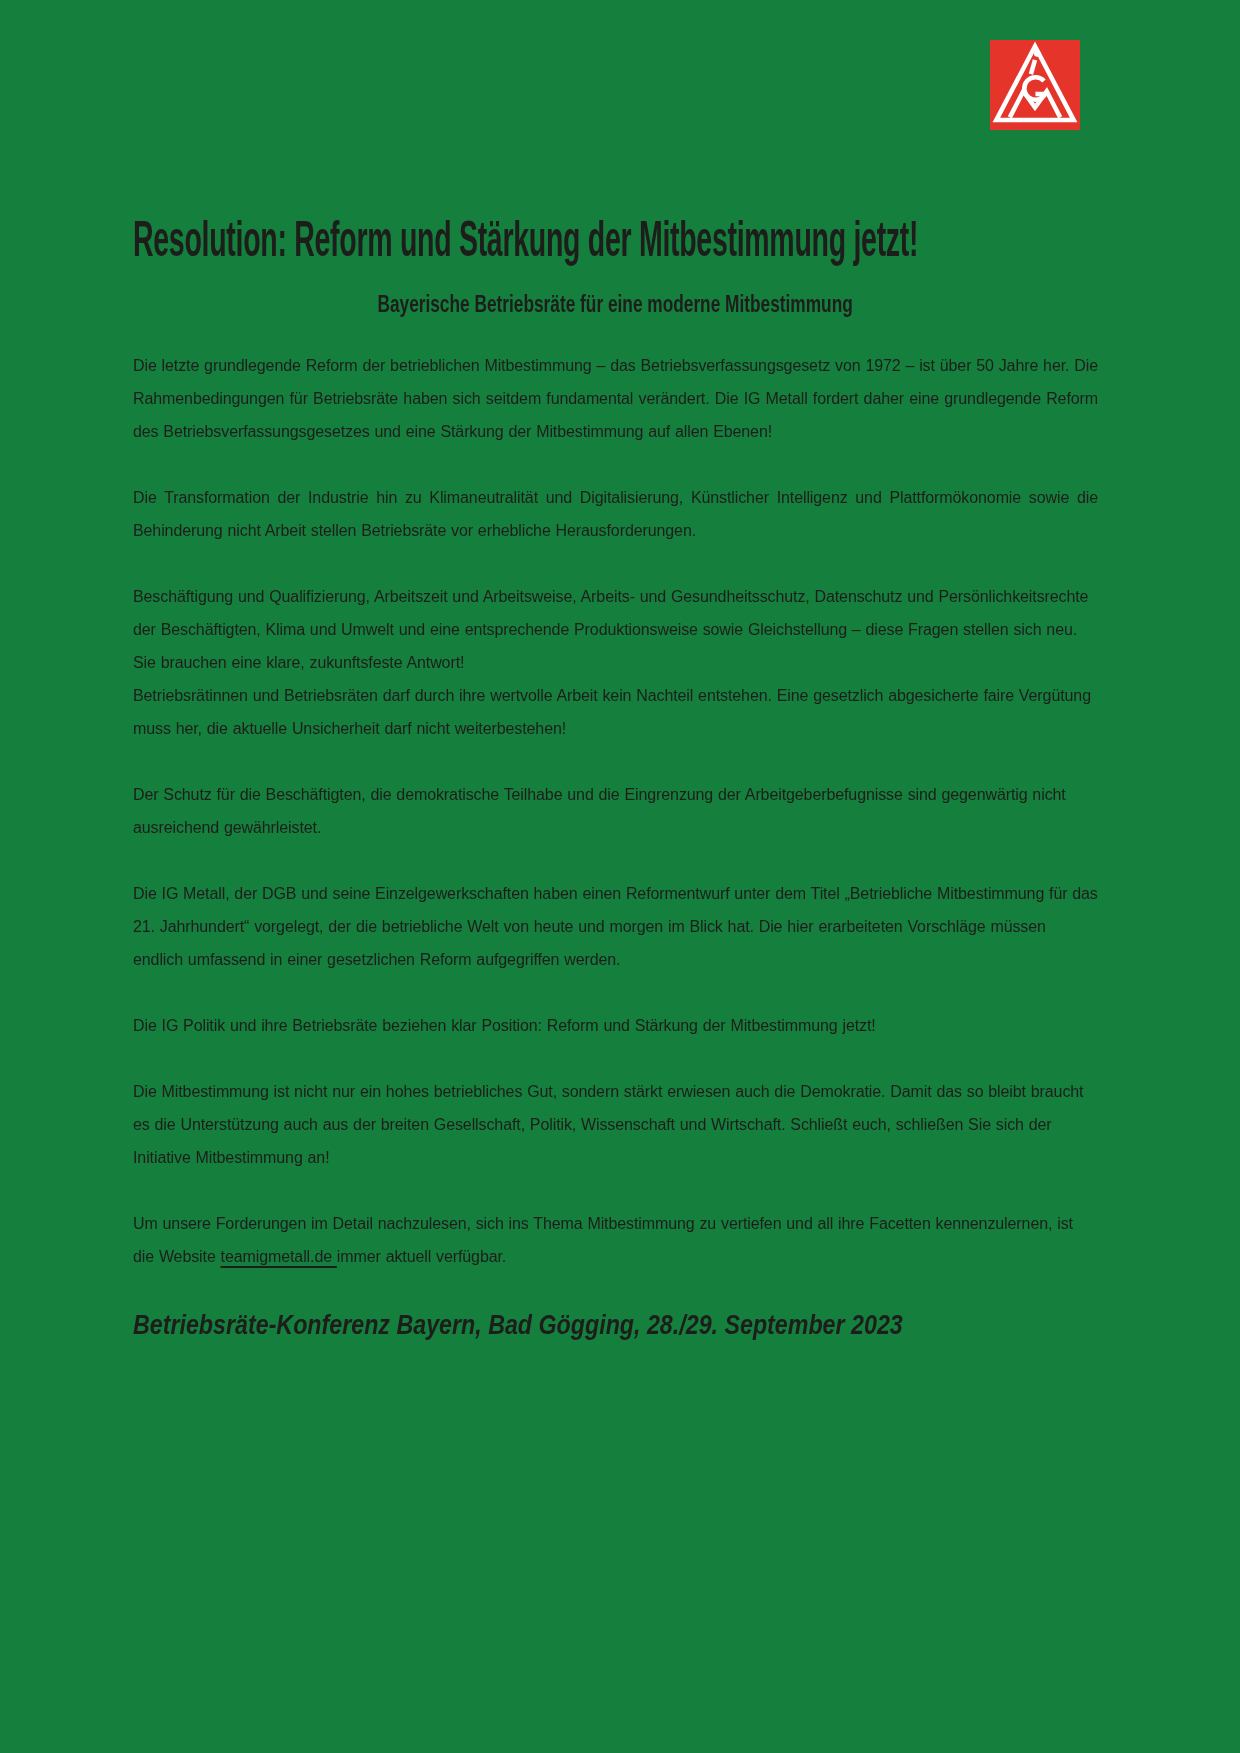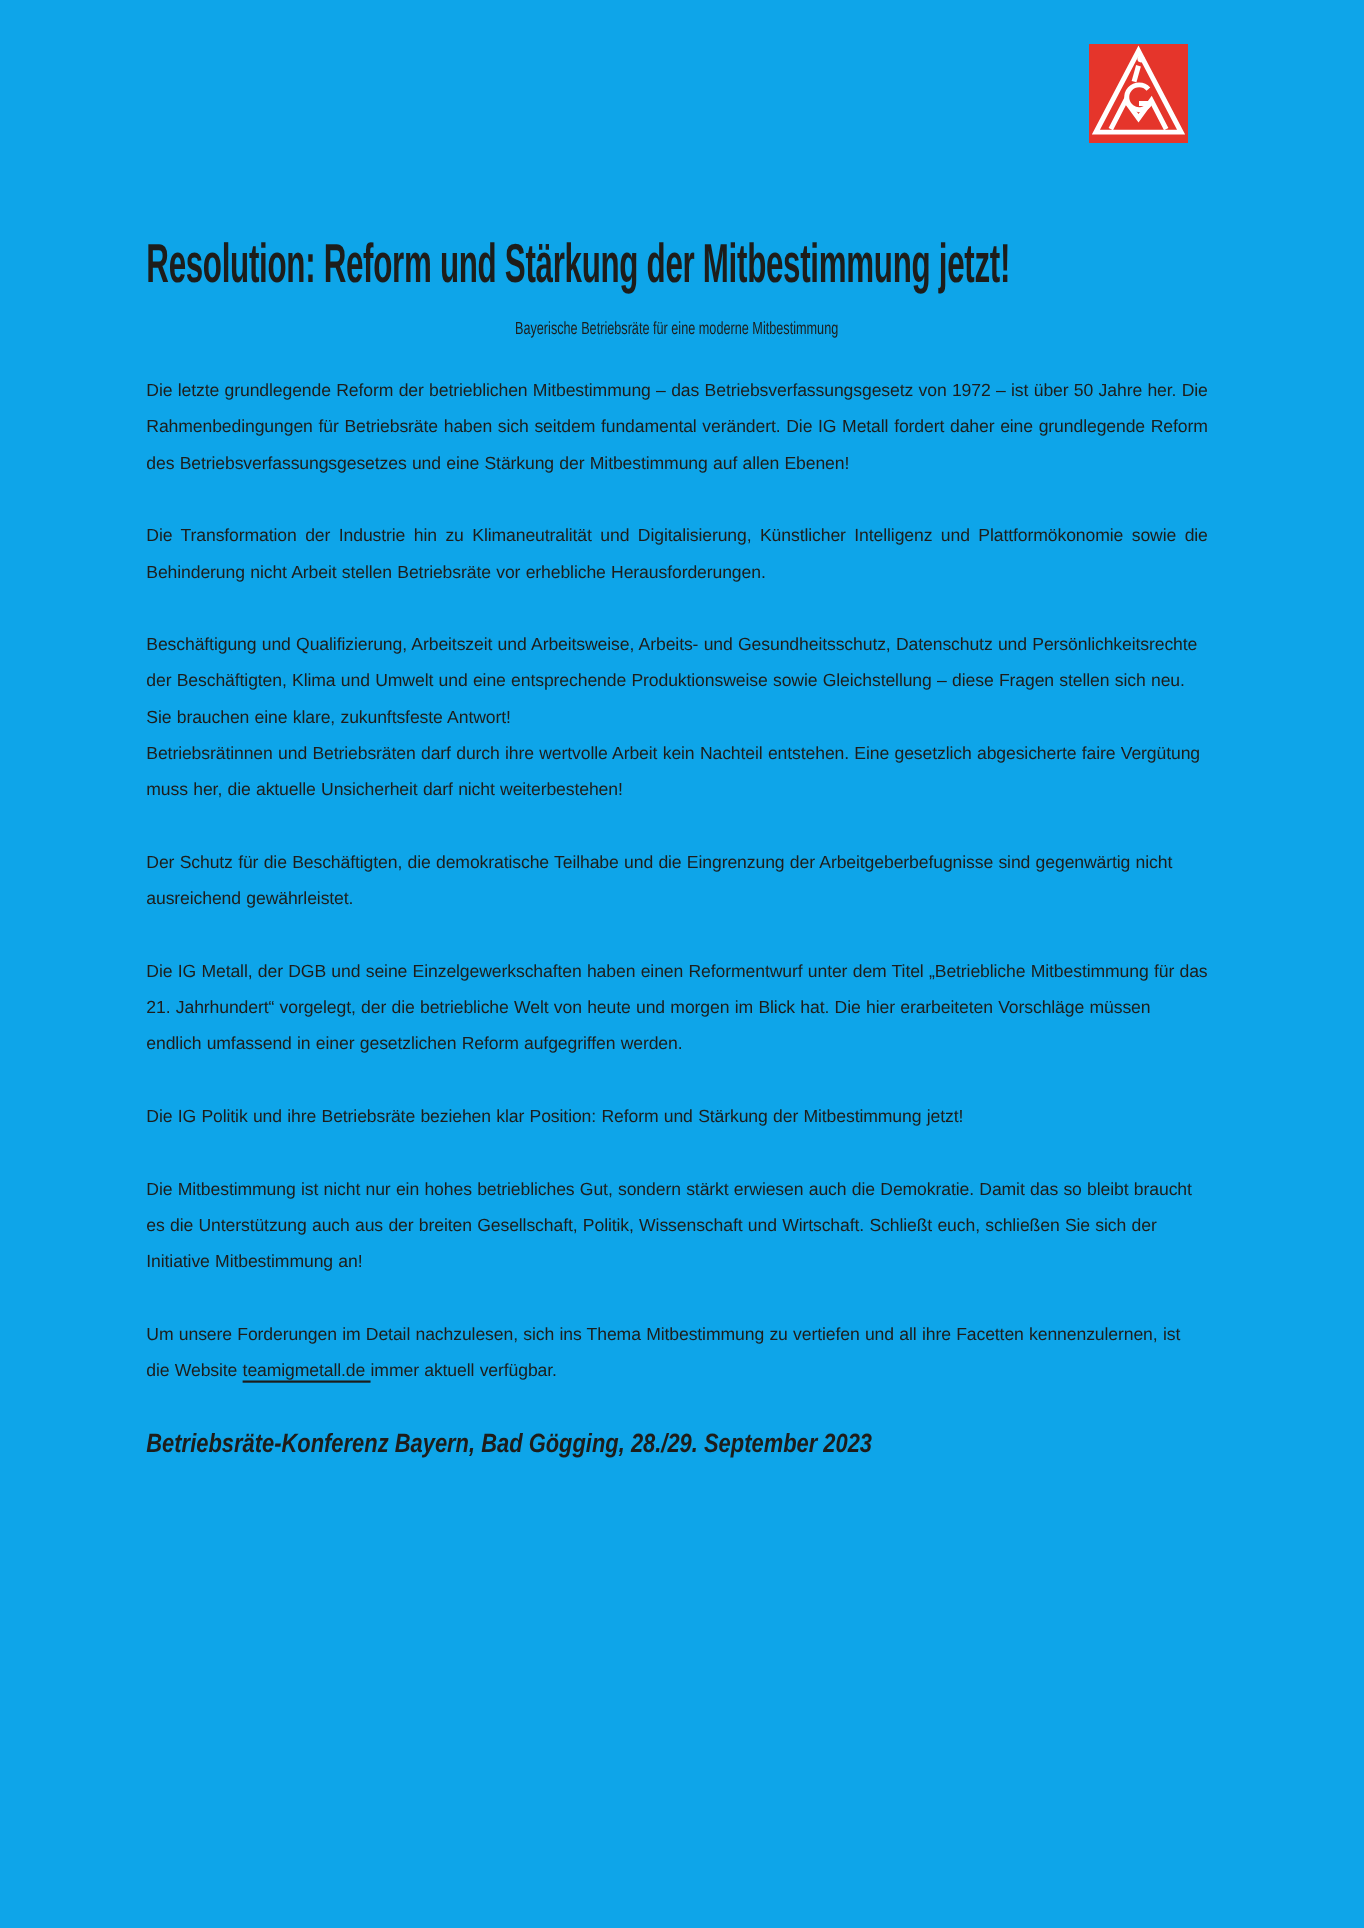--- a/index.html
+++ b/index.html
@@ -1,21 +1,21 @@
 <!DOCTYPE html>
 <html><head>
 <meta charset="utf-8">
 <style>
   html,body { margin:0; padding:0; background:#ffffff; }
   .page {
     position:relative;
     width:1240px;
     height:1753px;
     box-sizing:border-box;
-    background:#0ea5e9;
+    background:#15803d;
     font-family:"Liberation Sans", sans-serif;
     color:#1d1d1b;
     padding:40px 142px 0 133px;
     overflow:hidden;
   }
   .logo {
     position:absolute;
     top:40px;
     right:160px;
     width:90px;
@@ -27,22 +27,22 @@
     font-weight:600;
     line-height:1.08;
     white-space:nowrap;
     transform:scaleX(0.57);
     transform-origin:left center;
     letter-spacing:-0.5px;
   }
   .doc-subtitle {
     margin-top:24px;
     text-align:center;
-    font-size:16px;
-    font-weight:400;
+    font-size:24px;
+    font-weight:700;
     line-height:1.2;
   }
   .doc-subtitle .squeeze {
     display:inline-block;
     transform:scaleX(0.72);
     transform-origin:center center;
     white-space:nowrap;
   }
   .body-paragraphs { margin-top:30px; }
   .para {
@@ -53,21 +53,21 @@
     word-spacing:0.5px;
   }
   .para.justify { text-align:justify; }
   .doc-link {
     color:inherit;
     text-decoration-thickness:2px;
     text-underline-offset:4px;
   }
   .doc-footer {
     margin-top:36px;
-    font-size:24px;
+    font-size:28px;
     font-weight:700;
     font-style:italic;
     white-space:nowrap;
   }
   .doc-footer .squeeze {
     display:inline-block;
     transform:scaleX(0.83);
     transform-origin:left center;
   }
 </style>

